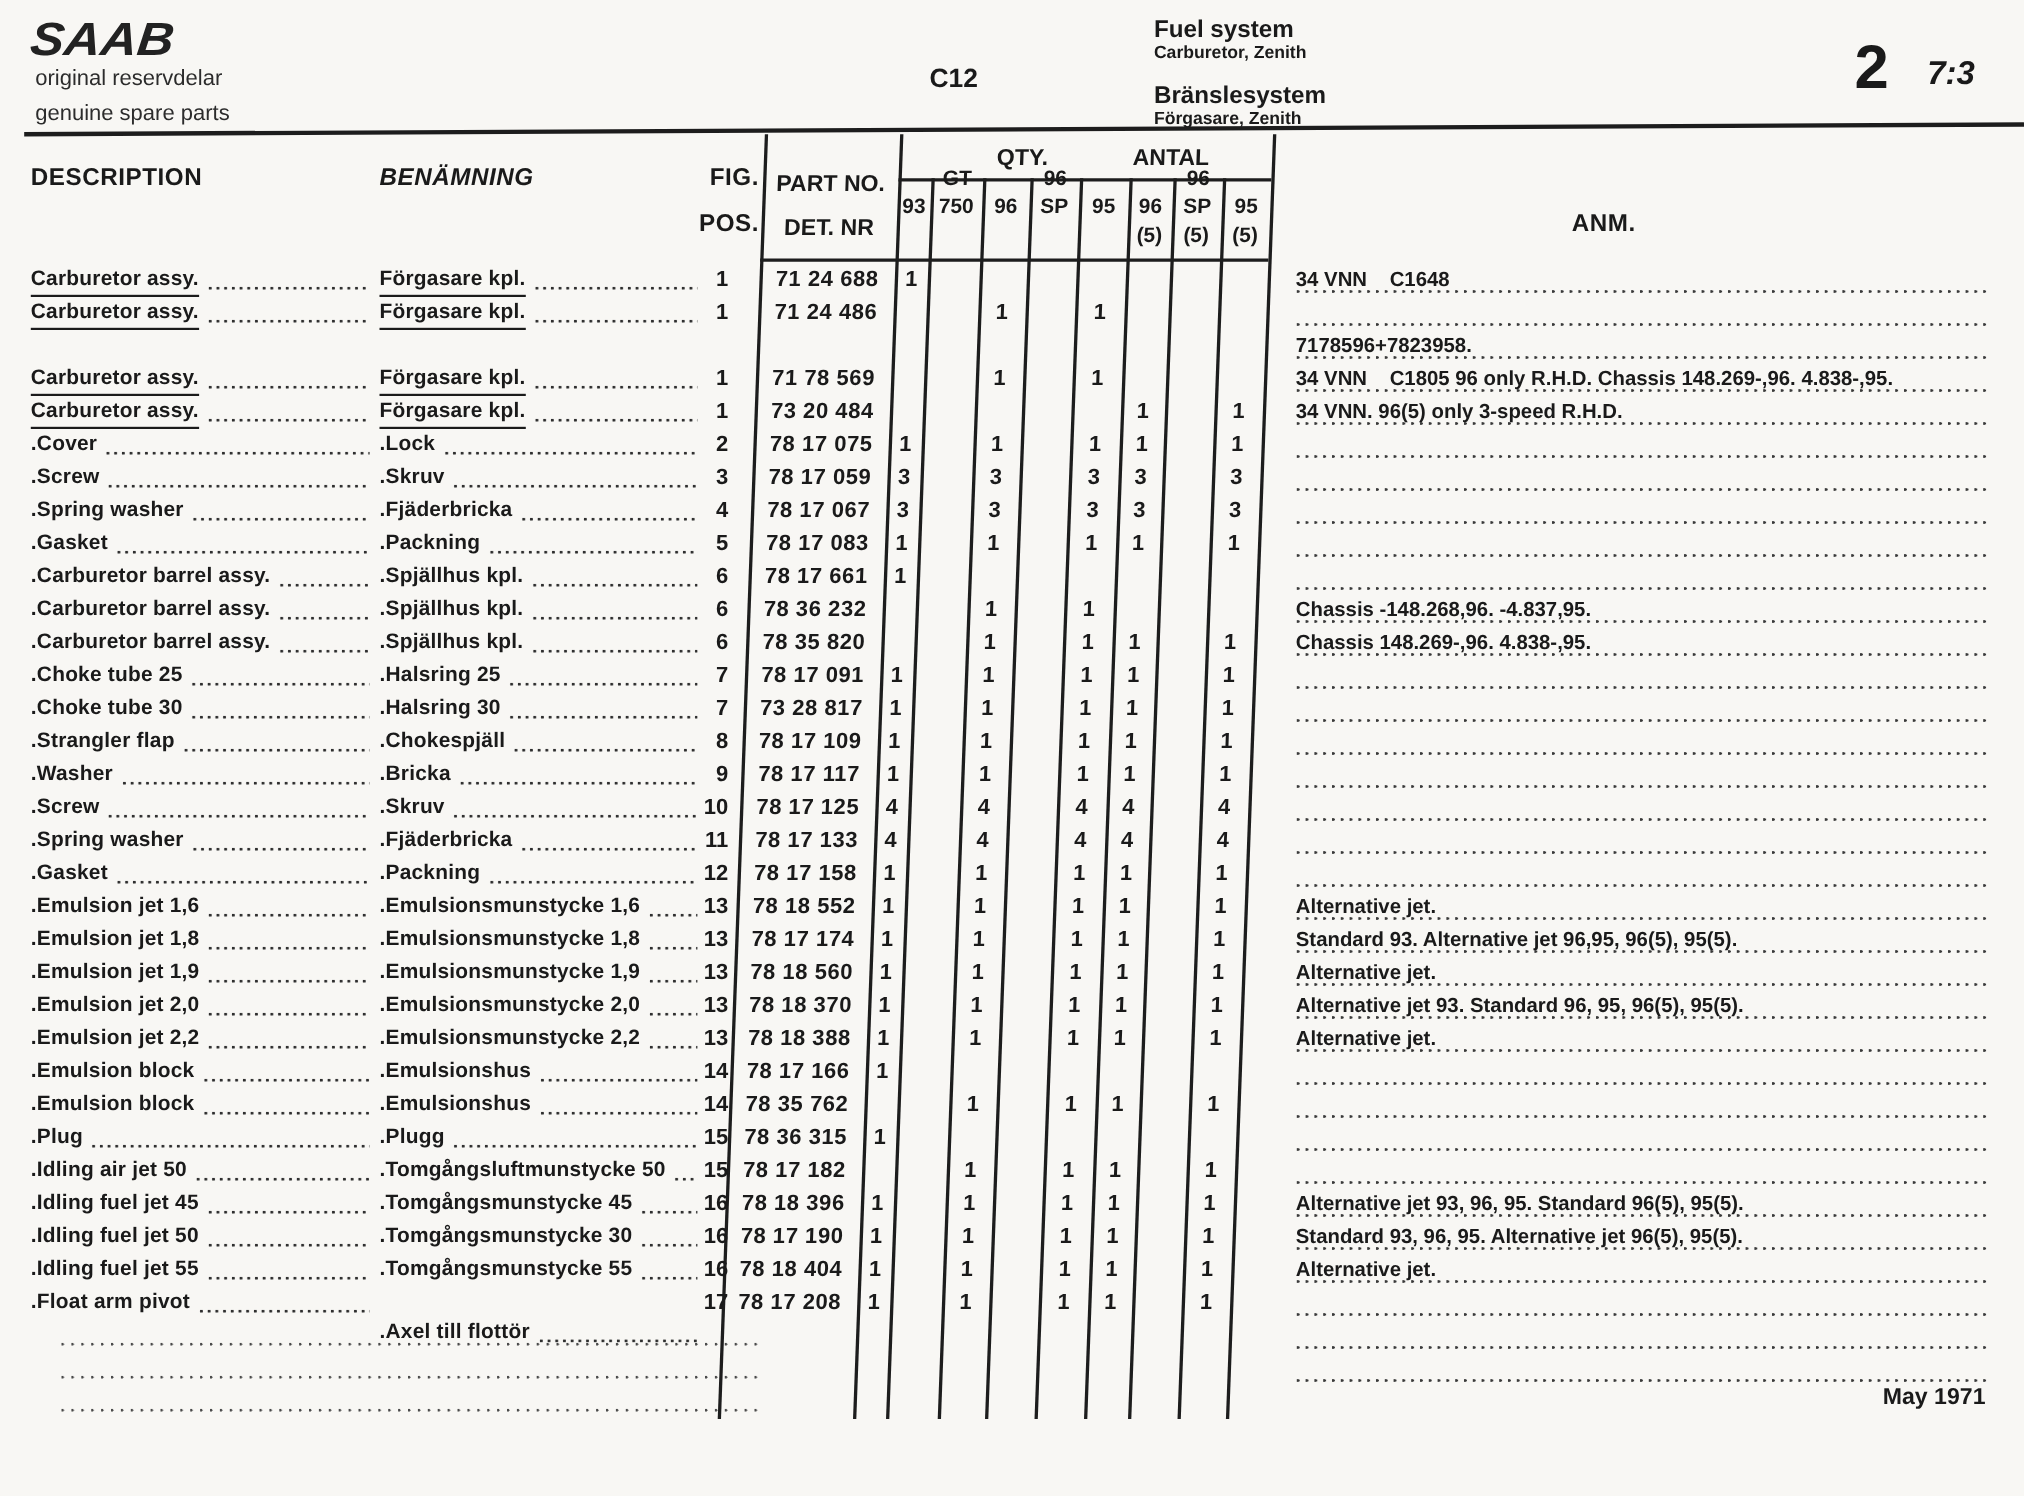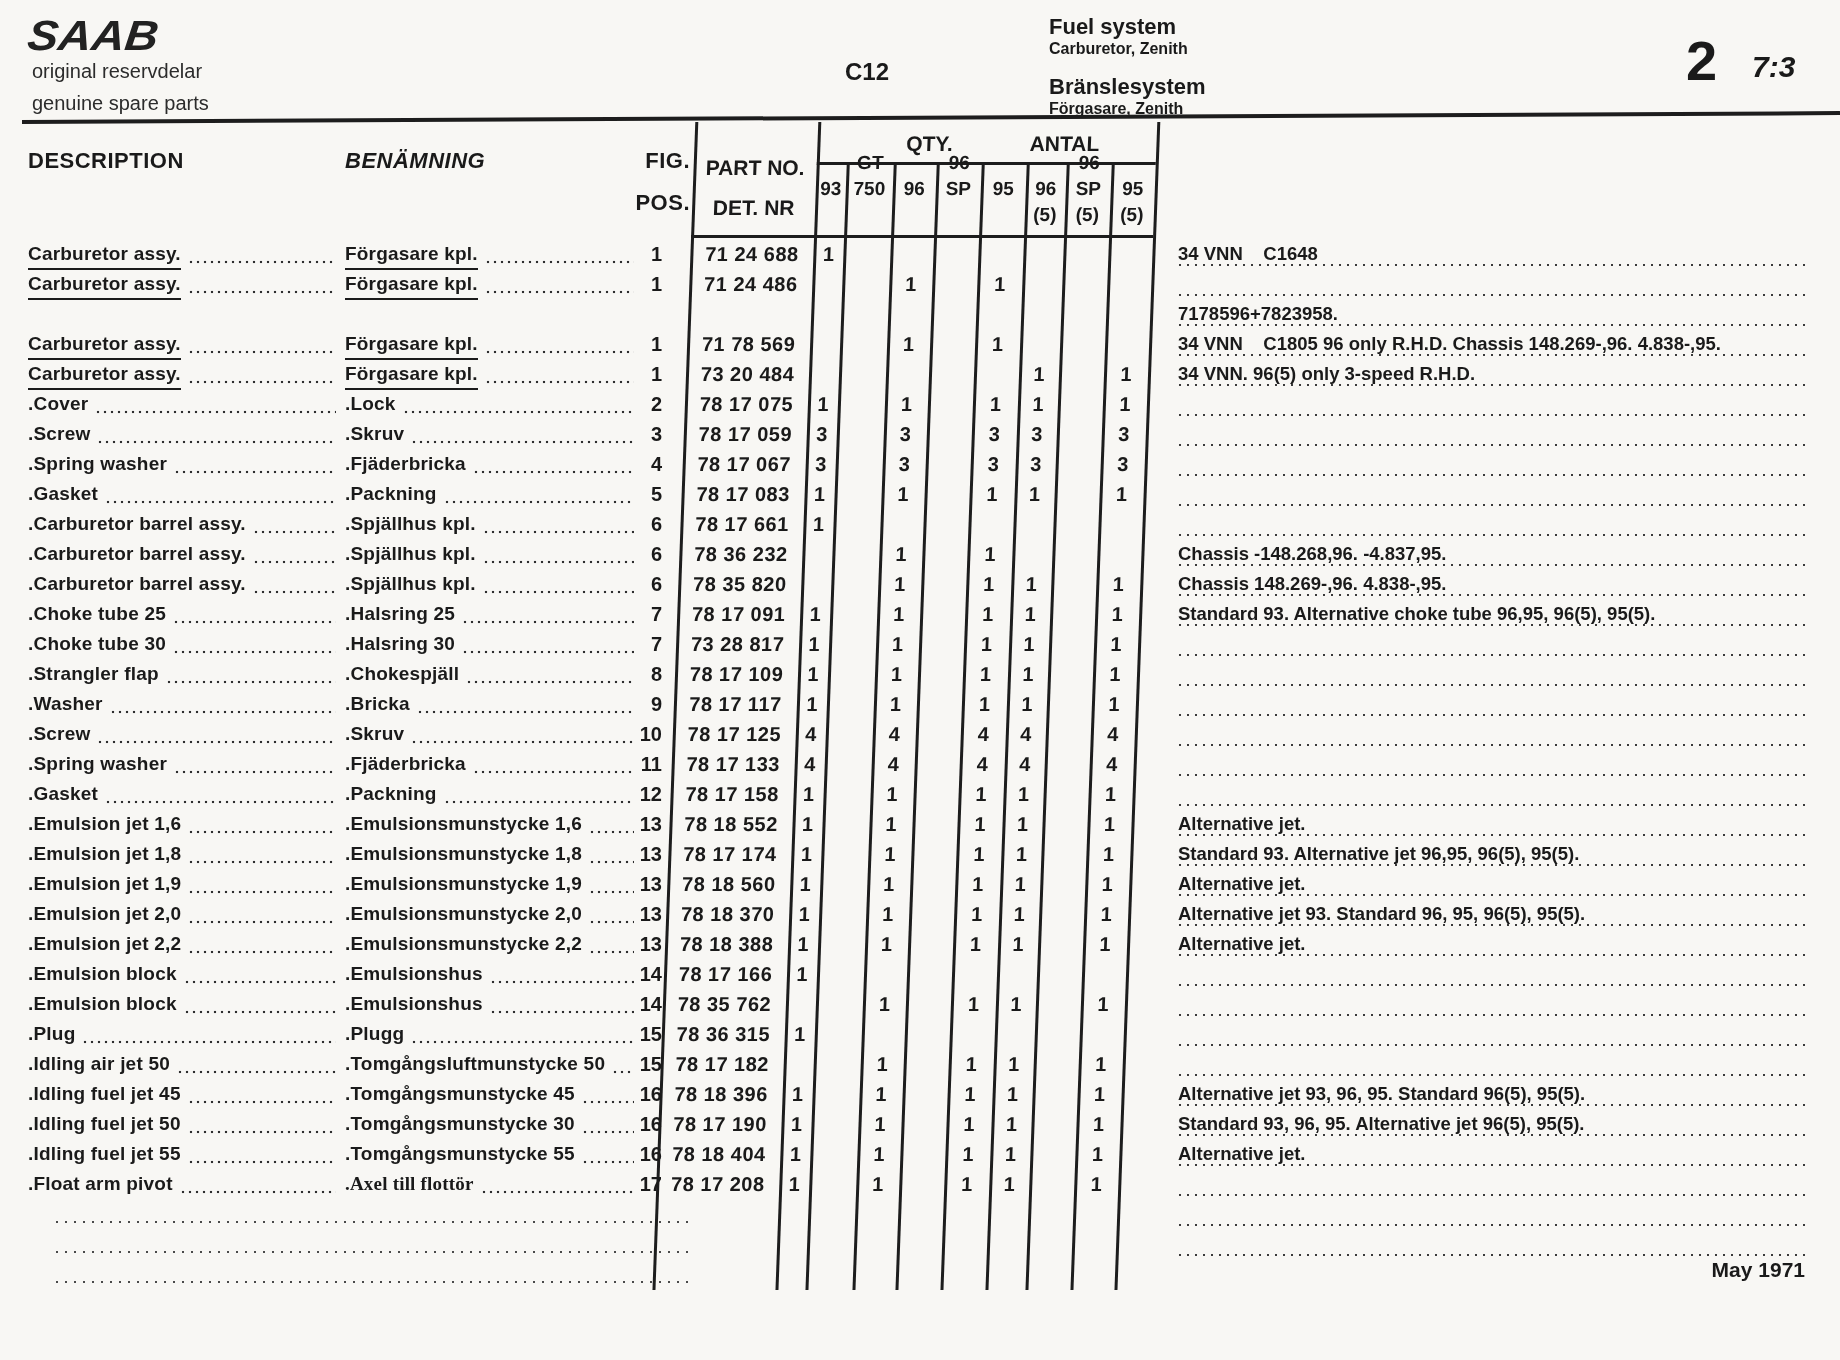--- a/index.html
+++ b/index.html
@@ -80,20 +80,21 @@
   <div class="abs sys2">Bränslesystem</div>
   <div class="abs sys2s">Förgasare, Zenith</div>
   <div class="abs pnum">2</div>
   <div class="abs pnum2">7:3</div>
   <div class="abs mainrule"></div>
 
   <div class="abs hdr h-desc">DESCRIPTION</div>
   <div class="abs hdr h-ben">BENÄMNING</div>
   <div class="abs hdr h-fig">FIG.</div>
   <div class="abs hdr h-pos">POS.</div>
+  <div class="abs hdr h-anm">ANM.</div>
 
   <div class="skew" id="frame">
     <div class="qtyband" style="left:860px; top:132px; width:140px; text-align:center;">QTY.</div>
     <div class="qtyband" style="left:990px; top:132px; width:150px; text-align:center;">ANTAL</div>
     <div class="h-part" style="top:156px;">PART NO.</div>
     <div class="h-part" style="top:196px;">DET. NR</div>
   <div class="vline" style="left: 695px; top: 122px; height: 1168px;"></div>
       <div class="vline" style="left: 818px; top: 122px; height: 1168px;"></div>
       <div class="vline" style="left: 1157px; top: 122px; height: 1168px;"></div>
       <div class="vline" style="left: 848px; top: 162px; height: 1128px;"></div>
@@ -318,21 +319,21 @@
       <div class="cell" style="left: 345px; top: 540px; width: 293px;"><span>.Spjällhus kpl.</span><span class="leader"></span></div>
       <div class="figcell" style="left: 600px; top: 540px;">6</div>
       <div class="remcell" style="top: 540px;"><div class="rdots"></div><span class="rtxt">Chassis -148.268,96. -4.837,95.</span></div>
       <div class="cell" style="left: 28px; top: 570px; width: 312px;"><span>.Carburetor barrel assy.</span><span class="leader"></span></div>
       <div class="cell" style="left: 345px; top: 570px; width: 293px;"><span>.Spjällhus kpl.</span><span class="leader"></span></div>
       <div class="figcell" style="left: 600px; top: 570px;">6</div>
       <div class="remcell" style="top: 570px;"><div class="rdots"></div><span class="rtxt">Chassis 148.269-,96. 4.838-,95.</span></div>
       <div class="cell" style="left: 28px; top: 600px; width: 312px;"><span>.Choke tube 25</span><span class="leader"></span></div>
       <div class="cell" style="left: 345px; top: 600px; width: 293px; justify-content: space-between;"><span>.Halsring 25</span><span class="leader"></span></div>
       <div class="figcell" style="left: 600px; top: 600px;">7</div>
-      <div class="remcell" style="top: 600px;"><div class="rdots"></div><span class="rtxt">Standard 93. Alternative choke tube 96,95, 96(5), 95(5).</span></div>
+      <div class="remcell" style="top: 600px;"><div class="rdots"></div></div>
       <div class="cell" style="left: 28px; top: 630px; width: 312px;"><span>.Choke tube 30</span><span class="leader"></span></div>
       <div class="cell" style="left: 345px; top: 630px; width: 293px;"><span>.Halsring 30</span><span class="leader"></span></div>
       <div class="figcell" style="left: 600px; top: 630px;">7</div>
       <div class="remcell" style="top: 630px;"><div class="rdots"></div></div>
       <div class="cell" style="left: 28px; top: 660px; width: 312px;"><span>.Strangler flap</span><span class="leader"></span></div>
       <div class="cell" style="left: 345px; top: 660px; width: 293px;"><span>.Chokespjäll</span><span class="leader"></span></div>
       <div class="figcell" style="left: 600px; top: 660px;">8</div>
       <div class="remcell" style="top: 660px;"><div class="rdots"></div></div>
       <div class="cell" style="left: 28px; top: 690px; width: 312px;"><span>.Washer</span><span class="leader"></span></div>
       <div class="cell" style="left: 345px; top: 690px; width: 293px;"><span>.Bricka</span><span class="leader"></span></div>
@@ -392,21 +393,21 @@
       <div class="remcell" style="top: 1080px;"><div class="rdots"></div><span class="rtxt">Alternative jet 93, 96, 95. Standard 96(5), 95(5).</span></div>
       <div class="cell" style="left: 28px; top: 1110px; width: 312px;"><span>.Idling fuel jet 50</span><span class="leader"></span></div>
       <div class="cell" style="left: 345px; top: 1110px; width: 293px;"><span>.Tomgångsmunstycke 30</span><span class="leader"></span></div>
       <div class="figcell" style="left: 600px; top: 1110px;">16</div>
       <div class="remcell" style="top: 1110px;"><div class="rdots"></div><span class="rtxt">Standard 93, 96, 95. Alternative jet 96(5), 95(5).</span></div>
       <div class="cell" style="left: 28px; top: 1140px; width: 312px;"><span>.Idling fuel jet 55</span><span class="leader"></span></div>
       <div class="cell" style="left: 345px; top: 1140px; width: 293px;"><span>.Tomgångsmunstycke 55</span><span class="leader"></span></div>
       <div class="figcell" style="left: 600px; top: 1140px;">16</div>
       <div class="remcell" style="top: 1140px;"><div class="rdots"></div><span class="rtxt">Alternative jet.</span></div>
       <div class="cell" style="left: 28px; top: 1170px; width: 312px;"><span>.Float arm pivot</span><span class="leader"></span></div>
-      <div class="cell" style="left: 345px; top: 1170px; width: 293px; font-family: Liberation Serif, serif;"><span>.Axel till flottör</span><span class="leader"></span></div>
+      <div class="cell" style="left: 345px; top: 1197px; width: 293px;"><span>.Axel till flottör</span><span class="leader"></span></div>
       <div class="figcell" style="left: 600px; top: 1170px;">17</div>
       <div class="remcell" style="top: 1170px;"><div class="rdots"></div></div>
       <div class="dotsbar" style="left: 55px; top: 1220px; width: 637px;"></div>
       <div class="remcell" style="top: 1200px;"><div class="rdots"></div></div>
       <div class="dotsbar" style="left: 55px; top: 1250px; width: 637px;"></div>
       <div class="remcell" style="top: 1230px;"><div class="rdots"></div></div>
       <div class="dotsbar" style="left: 55px; top: 1280px; width: 637px;"></div>
     </div>
 
   <div class="maydate">May 1971</div>

